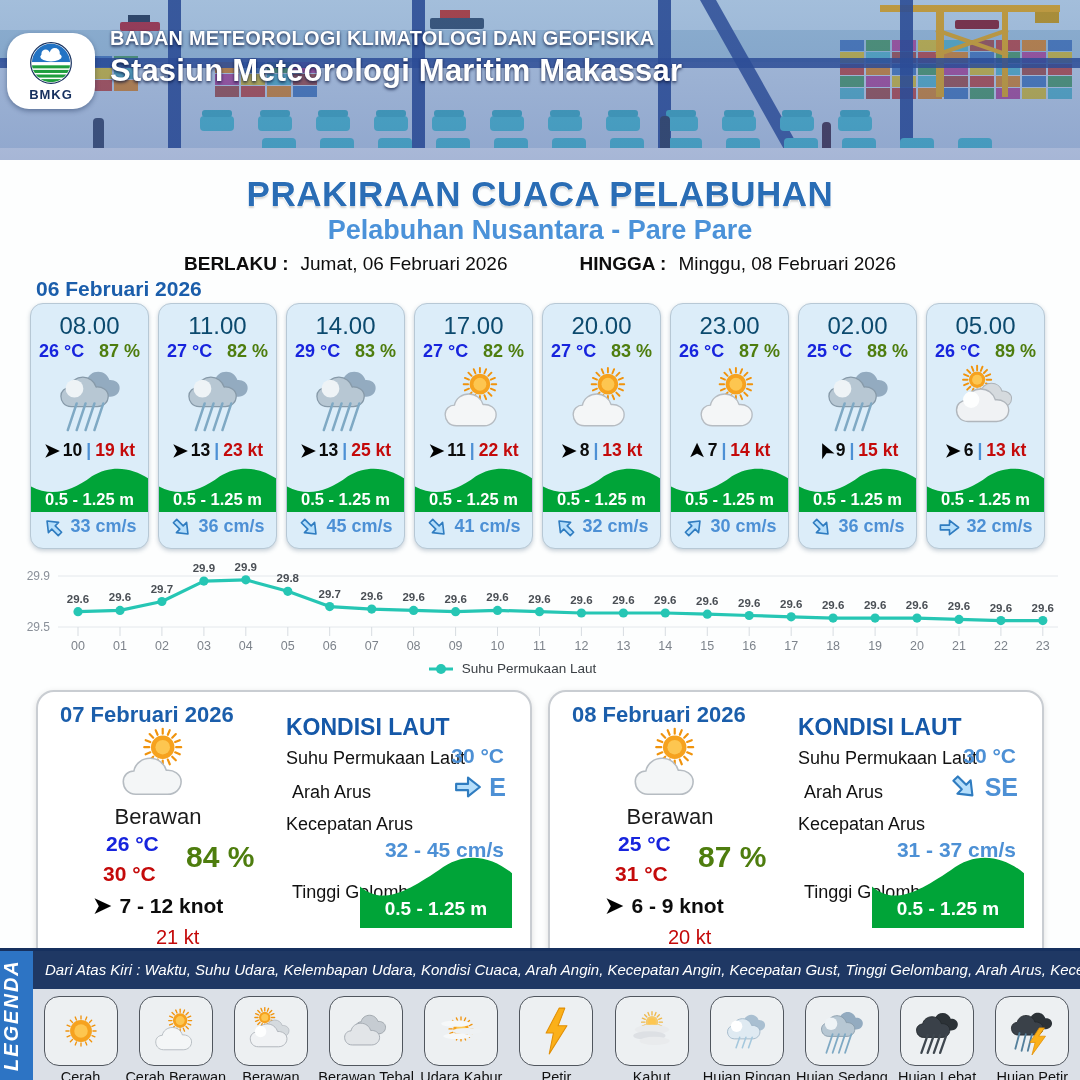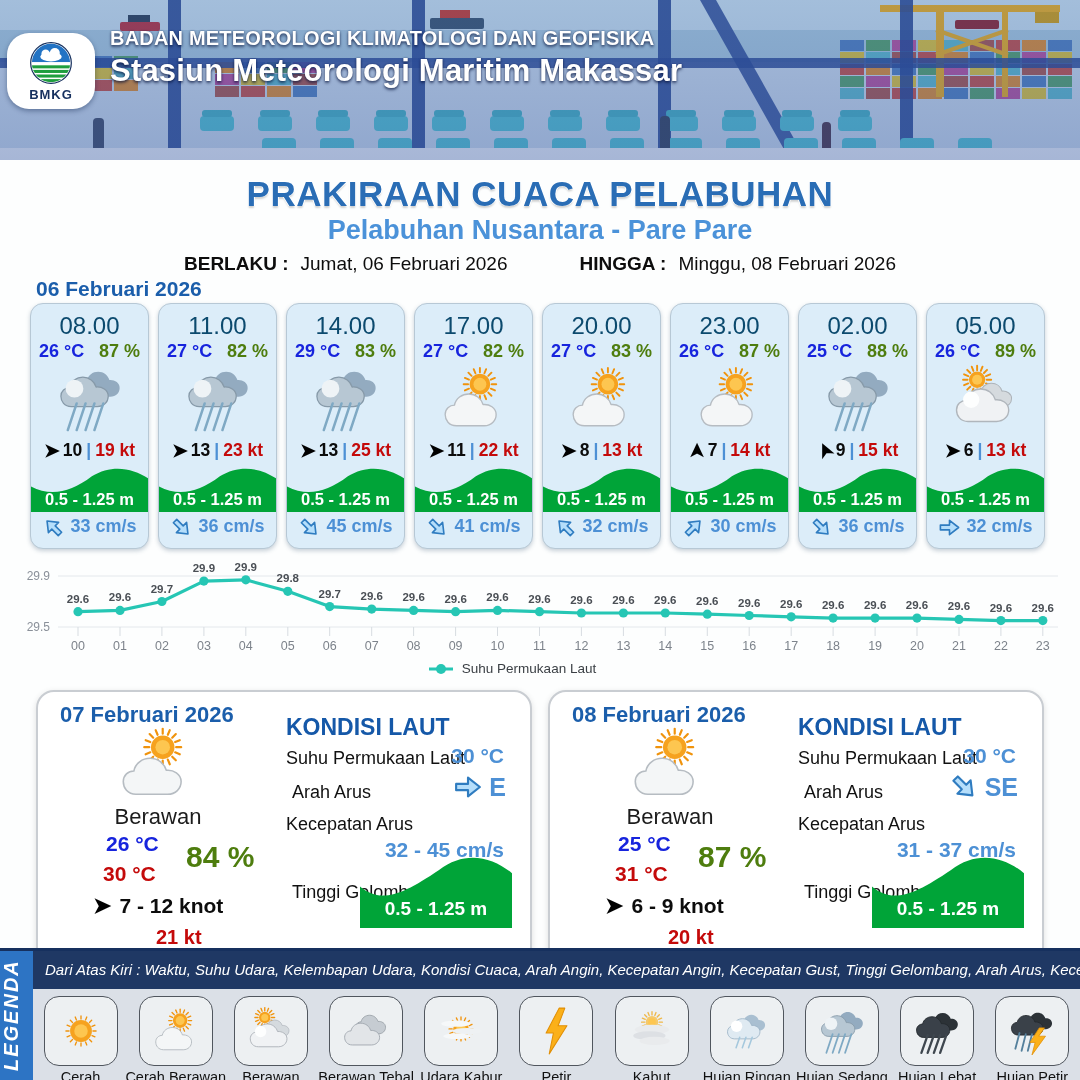--- a/index.html
+++ b/index.html
@@ -62,21 +62,21 @@
   .d-date{position:absolute;left:22px;top:10px;font-size:22px;font-weight:bold;color:#1b5eab;}
   .d-icon{position:absolute;left:58px;top:30px;width:120px;height:84px;display:flex;justify-content:center;}
   .d-icon svg{width:104px;height:84px;}
   .d-cond{position:absolute;left:0;top:112px;width:240px;text-align:center;font-size:22px;color:#1c1c1c;}
   .d-tmin{position:absolute;left:68px;top:140px;font-size:21px;font-weight:bold;color:#1724dd;}
   .d-tmax{position:absolute;left:65px;top:170px;font-size:21px;font-weight:bold;color:#c40a0a;}
   .d-hum{position:absolute;left:148px;top:148px;font-size:30px;font-weight:bold;color:#4e7d0e;}
   .d-wind{position:absolute;left:55px;top:202px;display:flex;align-items:center;gap:8px;
           font-size:21px;font-weight:bold;color:#0c0c0c;}
   .d-wind .c-warrow{font-size:22px;}
-  .d-gust{position:absolute;left:118px;top:234px;font-size:20px;font-weight:bold;color:#c40a0a;text-align:right;}
+  .d-gust{position:absolute;left:118px;top:234px;font-size:20px;font-weight:normal;color:#c40a0a;text-align:right;}
   .d-kl{position:absolute;left:248px;top:22px;font-size:23px;font-weight:bold;color:#1558a8;}
   .d-lab{font-size:18px;color:#111;}
   .d-val{font-size:21px;font-weight:bold;color:#4d90d5;}
   .d-r1l{position:absolute;left:248px;top:56px;} .d-r1v{position:absolute;right:26px;top:52px;}
   .d-r2l{position:absolute;left:254px;top:90px;}
   .d-r2v{position:absolute;right:24px;top:80px;display:flex;align-items:center;gap:6px;}
   .d-dirtxt{font-size:25px;font-weight:bold;color:#4d90d5;}
   .d-r3l{position:absolute;left:248px;top:122px;}
   .d-speed{position:absolute;right:26px;top:146px;}
   .d-r4l{position:absolute;left:254px;top:166px;margin-top:24px;}

